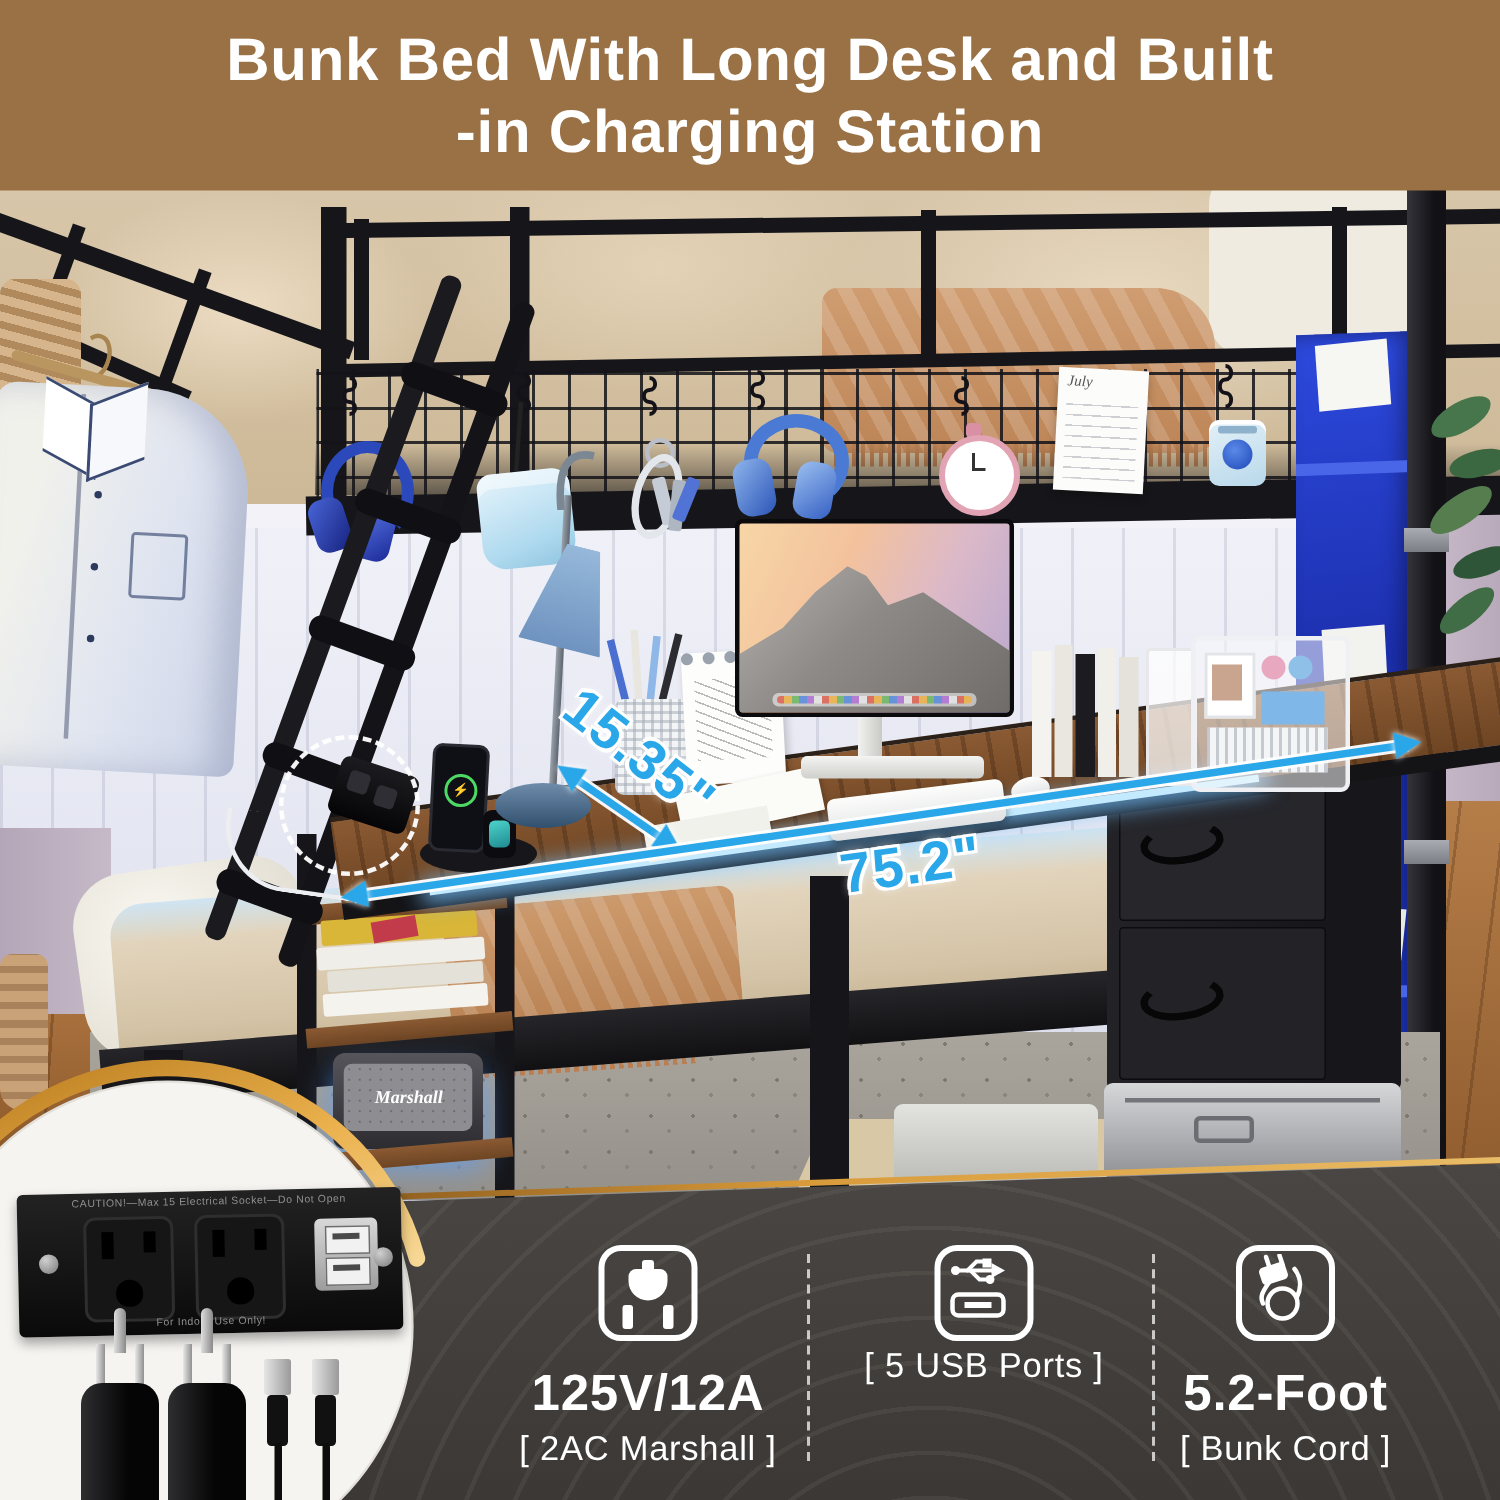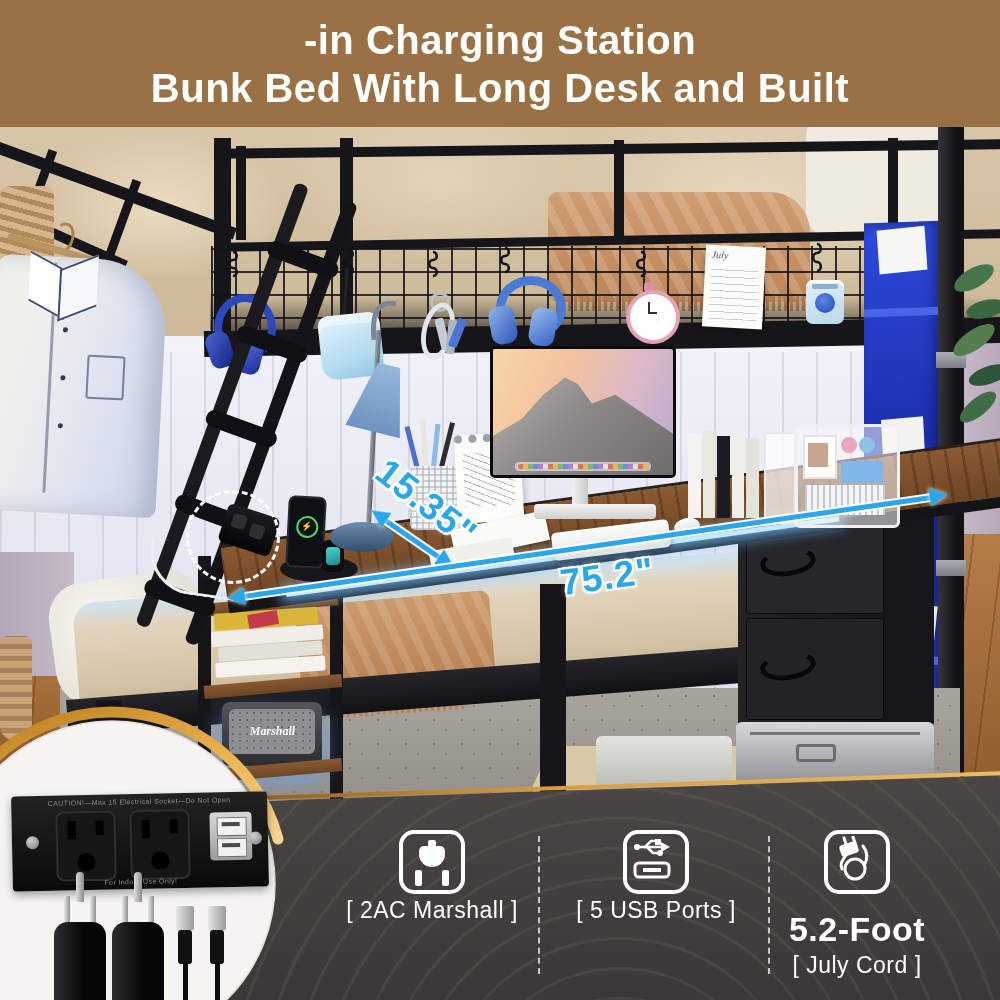--- a/index.html
+++ b/index.html
@@ -414,20 +414,21 @@
       <div class="wire"></div>
   </div>
 
   <div class="abs spec" style="left:342px;">
     <div class="iconbox">
       <div class="g1stem"></div>
         <div class="g1head"></div>
       <div class="g1bar" style="left:12px;"></div>
         <div class="g1bar" style="left:39px;"></div>
     </div>
+    <div class="val">125V/12A</div>
     <div class="cap">[ 2AC Marshall ]</div>
   </div>
   <div class="abs vsep" style="left:538px;"></div>
   <div class="abs spec" style="left:566px;">
     <div class="iconbox">
       <svg width="44" height="48" viewBox="0 0 44 48" style="position:absolute;left:3px;top:2px;">
         <g stroke="#fff" stroke-width="2.6" fill="none" stroke-linecap="round">
           <path d="M7 11 H31"></path>
             <path d="M15 11 L21 5 H26"></path>
             <path d="M17 11 L23 17 H27"></path>
@@ -450,21 +451,21 @@
           <path d="M12 2 l2 6"></path>
             <path d="M21 1 l2 6"></path>
           <path d="M14 19 C9 26 8 29 10 33"></path>
           <circle cx="23" cy="33" r="10"></circle>
           <path d="M32.5 29 C36 22 35 15 31 10"></path>
         </g>
         <rect x="8" y="7" width="18" height="12" rx="3" fill="#fff" transform="rotate(-18 17 13)"></rect>
       </svg>
     </div>
     <div class="val">5.2-Foot</div>
-    <div class="cap">[ July Cord ]</div>
+    <div class="cap">[ Bunk Cord ]</div>
   </div>
 
   <div class="abs banner">
+    <div class="t">Bunk Bed With Long Desk and Built</div>
     <div class="t">-in Charging Station</div>
-    <div class="t">Bunk Bed With Long Desk and Built</div>
   </div>
 
 </div>
 
 </body></html>

